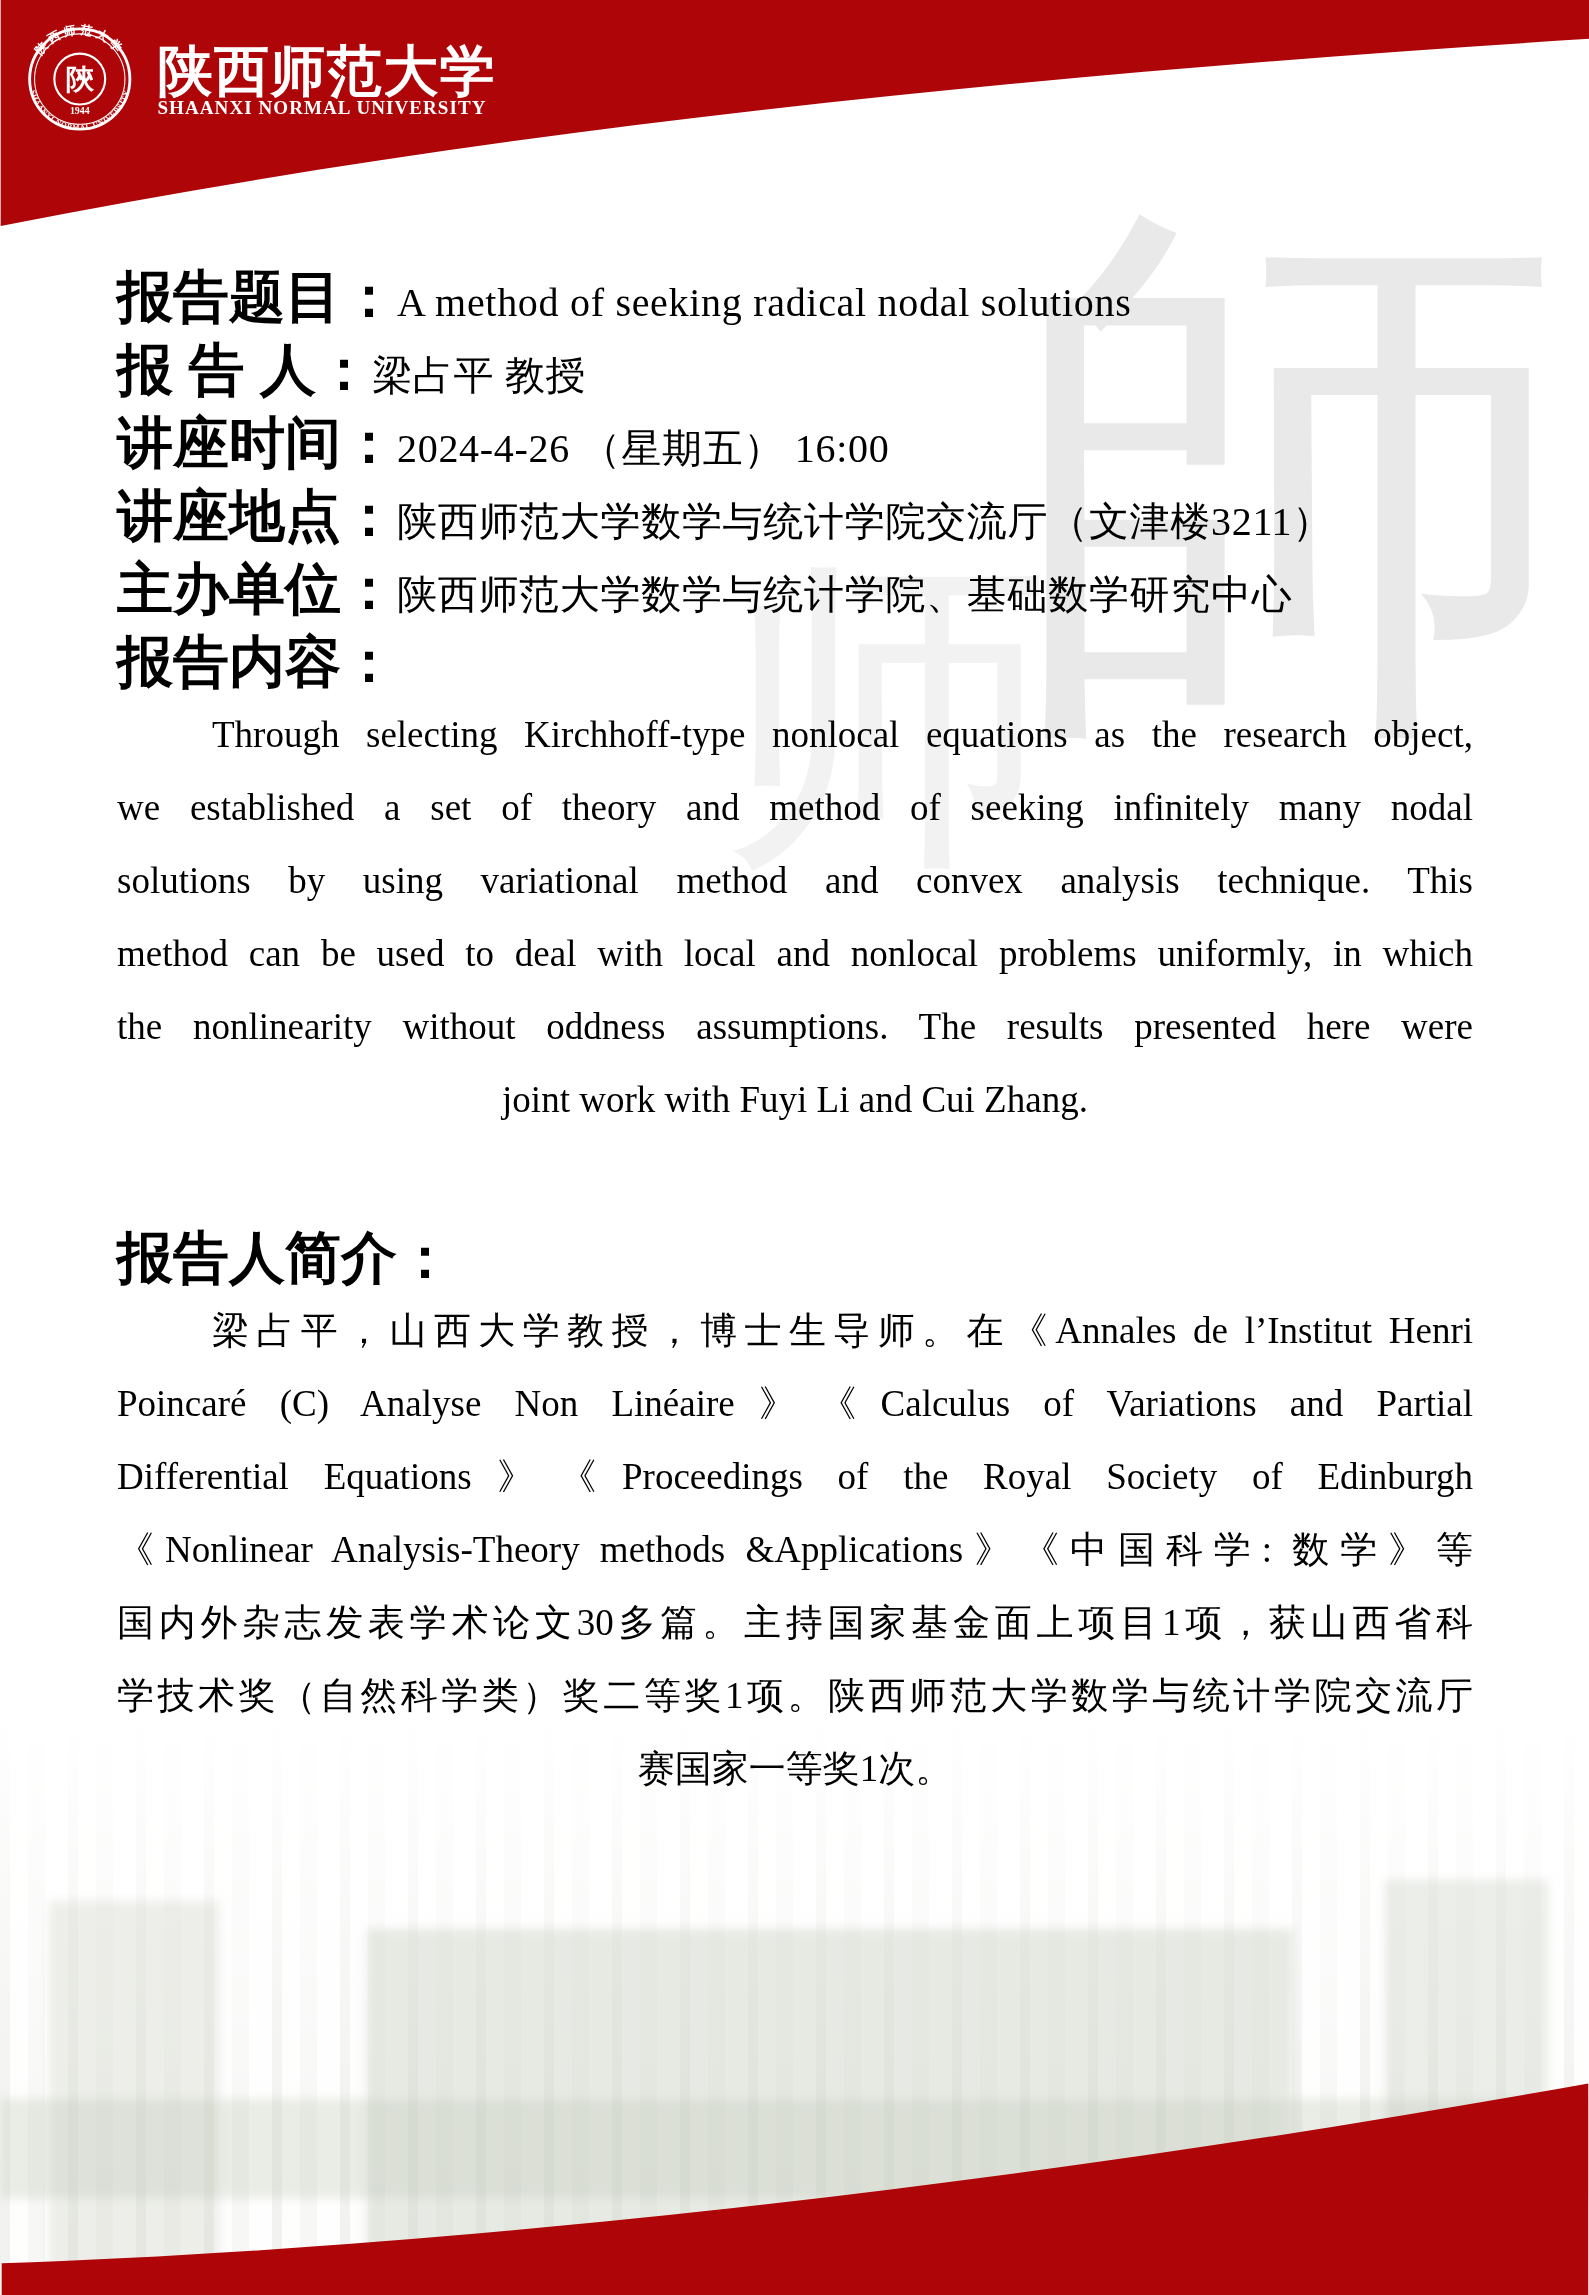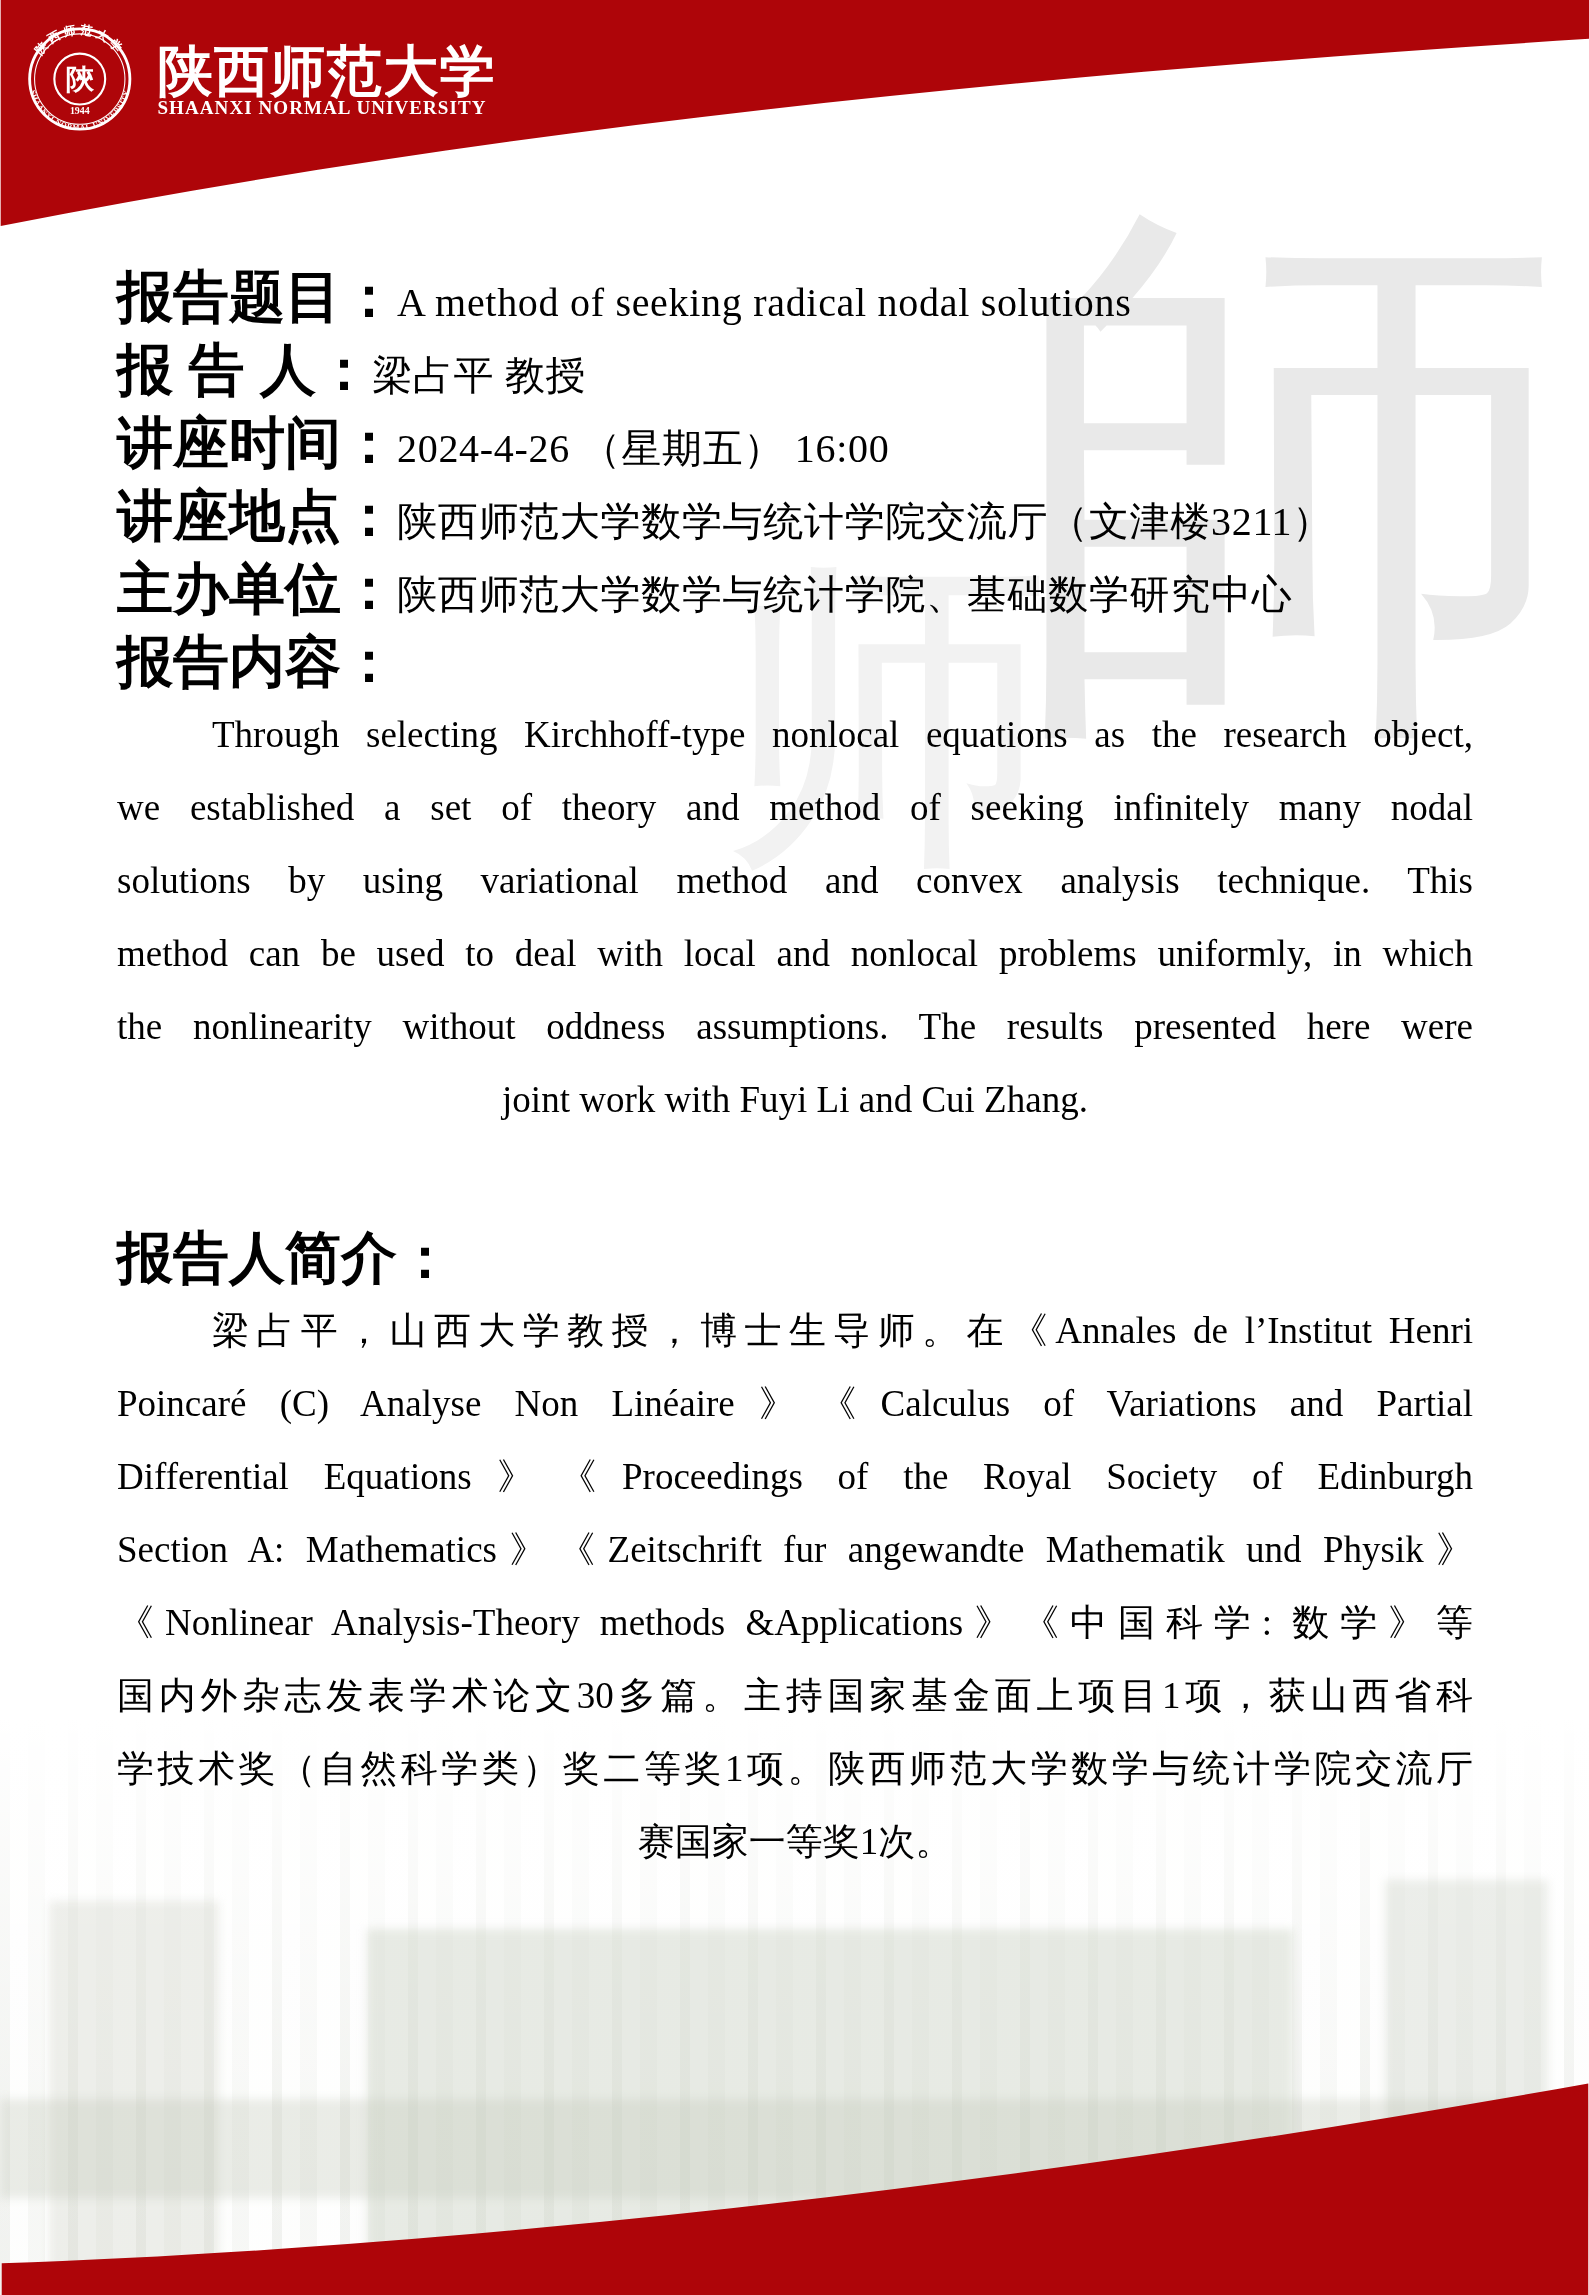--- a/index.html
+++ b/index.html
@@ -140,21 +140,20 @@
     <div class="spacer"></div>
 
     <div class="info-row heading-row">
       <span class="ilabel">报告人简介：</span>
     </div>
 
     <div class="para">
         <div class="tline just ind">梁占平，山西大学教授，博士生导师。在《Annales de l’Institut Henri</div>
         <div class="tline just">Poincaré (C) Analyse Non Linéaire》《Calculus of Variations and Partial</div>
         <div class="tline just">Differential Equations》《Proceedings of the Royal Society of Edinburgh</div>
-        <div class="tline just">Section A: Mathematics》《Zeitschrift fur angewandte Mathematik und Physik》</div>
         <div class="tline just">《Nonlinear Analysis-Theory methods &amp;Applications》《中国科学: 数学》等</div>
         <div class="tline just">国内外杂志发表学术论文30多篇。主持国家基金面上项目1项，获山西省科</div>
         <div class="tline just">学技术奖（自然科学类）奖二等奖1项。陕西师范大学数学与统计学院交流厅</div>
         <div class="tline">赛国家一等奖1次。</div>
       </div>
 
   </div>
 
   <svg class="footer-banner" width="1590" height="220" viewBox="0 0 2250 312" xmlns="http://www.w3.org/2000/svg">
     <path class="banner-fill" d="M0,267 C600,247 1400,165 2250,12 L2250,312 L0,312 Z"></path>

